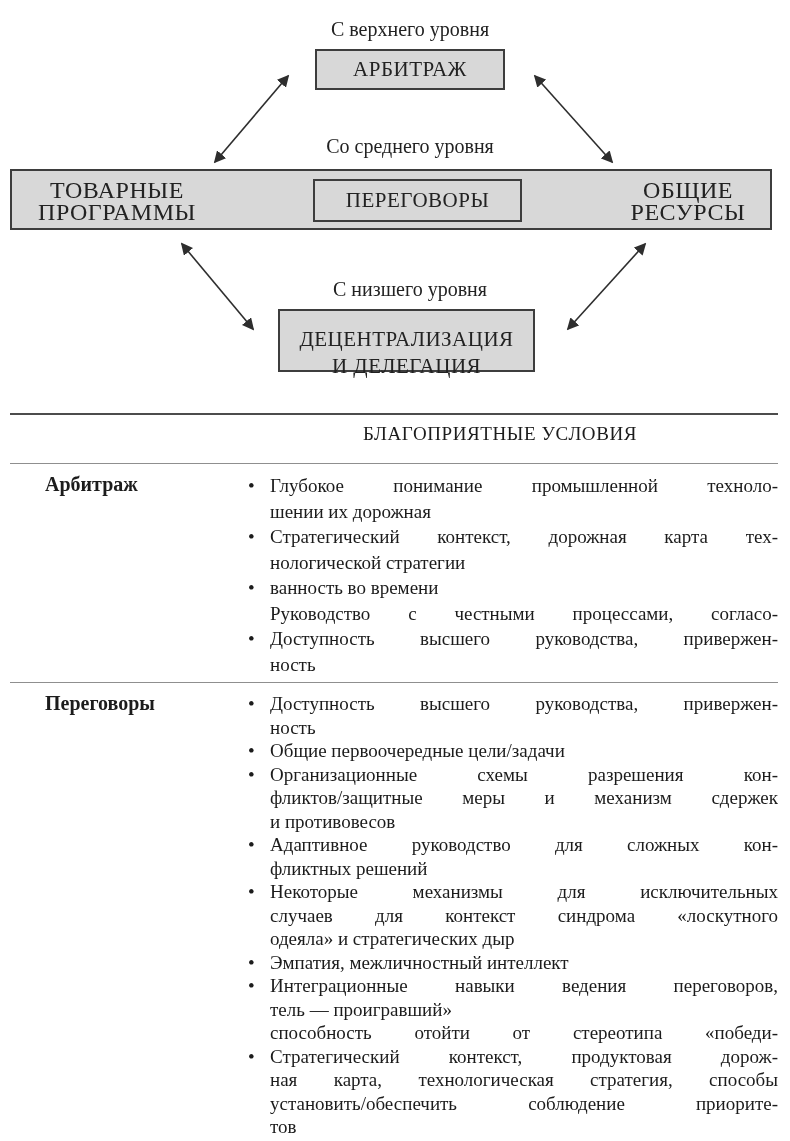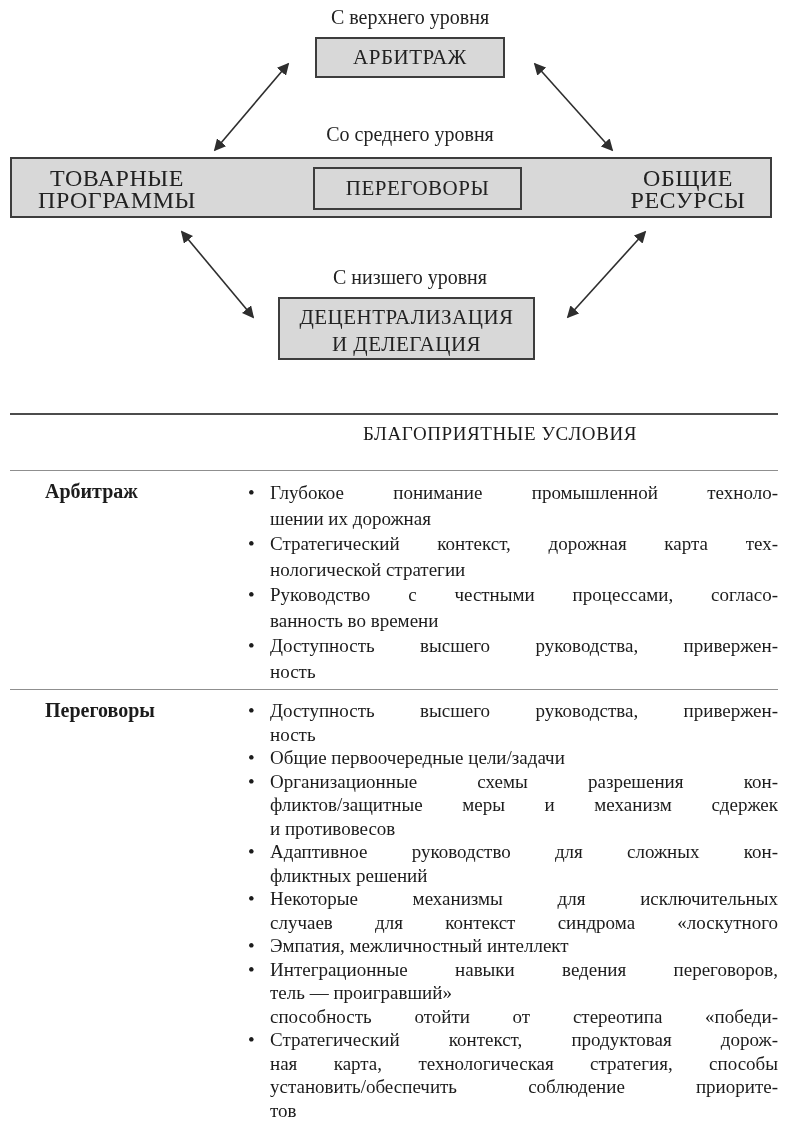--- a/index.html
+++ b/index.html
@@ -1,41 +1,41 @@
 <!DOCTYPE html>
 <html><head>
 <meta charset="utf-8">
 <style>
   html,body{margin:0;padding:0;background:#ffffff;}
   body{width:790px;height:1141px;position:relative;overflow:hidden;
        font-family:"Liberation Serif","DejaVu Serif",serif;color:#1c1c1c;}
 
   
-  #diagram{position:absolute;left:0;top:0;width:790px;height:406px;}
+  #diagram{position:absolute;left:0;top:12px;width:790px;height:406px;}
   #diagram svg{position:absolute;left:0;top:0;}
   .level-label{position:absolute;left:215px;width:390px;text-align:center;
                font-size:20px;color:#222;}
   .dbox{position:absolute;background:#d8d8d8;border:2px solid #3d3d3d;
         box-sizing:border-box;text-align:center;font-size:21px;
         letter-spacing:0.5px;color:#222;}
   #arbitration-box{left:315px;top:37px;width:190px;height:41px;line-height:36px;}
   #negotiations-box{left:313px;top:167px;width:209px;height:43px;line-height:38px;}
   #decentralization-box{left:278px;top:297px;width:257px;height:63px;
-                        line-height:27px;padding-top:5px;}
+                        line-height:27px;padding-top:15px;}
   #middle-band{position:absolute;left:10px;top:157px;width:762px;height:61px;
                background:#d8d8d8;border:2px solid #3d3d3d;box-sizing:border-box;}
   .band-label{position:absolute;text-align:center;font-size:24px;
               line-height:22px;letter-spacing:0.5px;color:#222;top:167px;}
   #product-programs-label{left:28px;width:178px;}
   #shared-resources-label{left:612px;width:152px;}
 
   
   #conditions-table{position:absolute;left:10px;top:413px;width:768px;}
   #table-header{border-top:2px solid #4c4c4c;border-bottom:1px solid #8f8f8f;
-                padding:8px 0 25px 212px;text-align:center;font-size:19px;
+                padding:8px 0 18px 212px;text-align:center;font-size:19px;
                 letter-spacing:0.6px;}
   .t-row{display:flex;}
   .t-row + .t-row{border-top:1px solid #8f8f8f;}
   .t-label{width:238px;box-sizing:border-box;padding:9px 0 0 35px;
            font-weight:bold;font-size:20px;flex:none;}
   .t-bullets{flex:1;padding:9px 0 5px 0;font-size:19px;}
   .t-row.row-0 .t-bullets{line-height:25.5px;}
   .t-row.row-1 .t-bullets{line-height:23.5px;}
   .bullet-item{display:flex;}
   .bullet-marker{width:22px;flex:none;}
@@ -109,22 +109,22 @@
           <div class="bullet-item">
             <span class="bullet-marker">•</span>
             <div class="bullet-text">
               <div class="bullet-line">Стратегический контекст, дорожная карта тех-</div>
               <div class="bullet-line last-line">нологической стратегии</div>
             </div>
           </div>
           <div class="bullet-item">
             <span class="bullet-marker">•</span>
             <div class="bullet-text">
+              <div class="bullet-line last-line">ванность во времени</div>
               <div class="bullet-line">Руководство с честными процессами, согласо-</div>
-              <div class="bullet-line last-line">ванность во времени</div>
             </div>
           </div>
           <div class="bullet-item">
             <span class="bullet-marker">•</span>
             <div class="bullet-text">
               <div class="bullet-line">Доступность высшего руководства, привержен-</div>
               <div class="bullet-line last-line">ность</div>
             </div>
           </div>
         </div>
@@ -158,20 +158,21 @@
             <div class="bullet-text">
               <div class="bullet-line">Адаптивное руководство для сложных кон-</div>
               <div class="bullet-line last-line">фликтных решений</div>
             </div>
           </div>
           <div class="bullet-item">
             <span class="bullet-marker">•</span>
             <div class="bullet-text">
               <div class="bullet-line">Некоторые механизмы для исключительных</div>
               <div class="bullet-line">случаев для контекст синдрома «лоскутного</div>
+              <div class="bullet-line last-line">одеяла» и стратегических дыр</div>
             </div>
           </div>
           <div class="bullet-item">
             <span class="bullet-marker">•</span>
             <div class="bullet-text">
               <div class="bullet-line last-line">Эмпатия, межличностный интеллект</div>
             </div>
           </div>
           <div class="bullet-item">
             <span class="bullet-marker">•</span>

